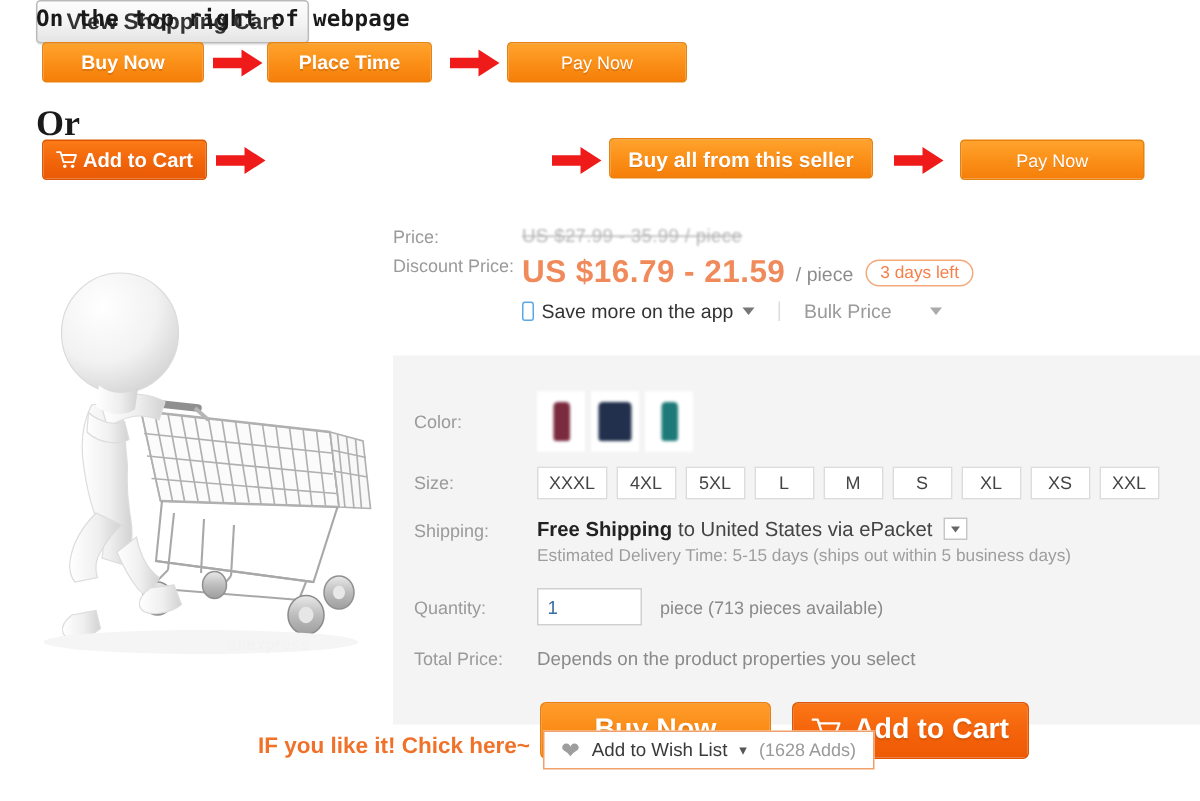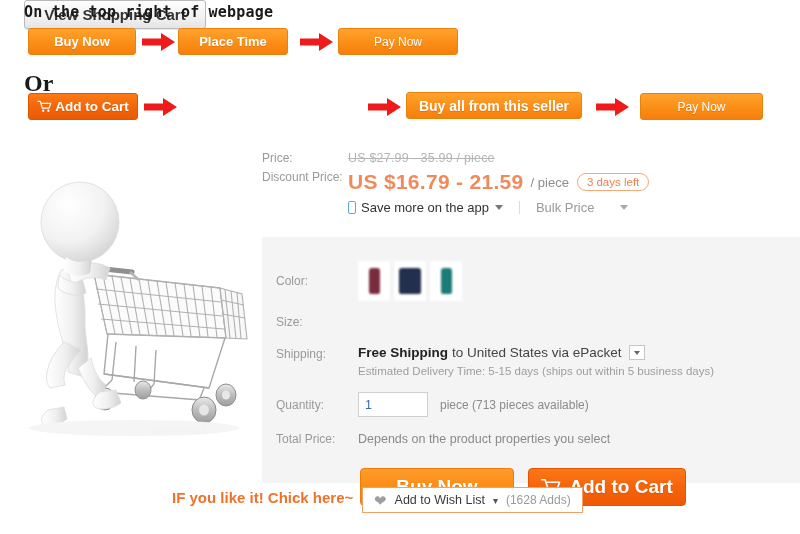--- a/index.html
+++ b/index.html
@@ -398,20 +398,31 @@
               <span class="sw-body" style="background:#22304d;width:22px"></span>
             </div>
           <div class="swatch">
               <span class="sw-body" style="background:#1d7a78"></span>
             </div>
         </div>
       </div>
 
       <div class="g-row" id="size-row">
         <div class="g-lbl">Size:</div>
+        <div class="sizes">
+          <div class="size-box">XXXL</div>
+          <div class="size-box">4XL</div>
+          <div class="size-box">5XL</div>
+          <div class="size-box">L</div>
+          <div class="size-box">M</div>
+          <div class="size-box">S</div>
+          <div class="size-box">XL</div>
+          <div class="size-box">XS</div>
+          <div class="size-box">XXL</div>
+        </div>
       </div>
 
       <div class="g-row" id="ship-row">
         <div class="g-lbl" style="padding-top:2px">Shipping:</div>
         <div>
           <div class="ship-main">
             <b>Free Shipping</b>
             <span>to United States via ePacket</span>
             <span class="sel-box">
                 <i></i>

